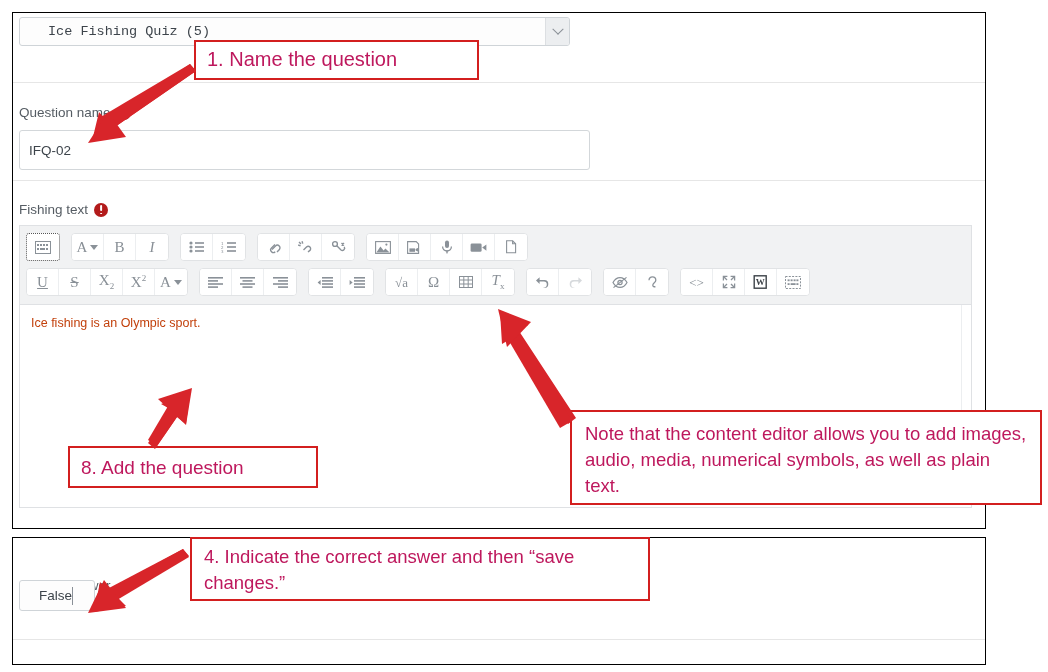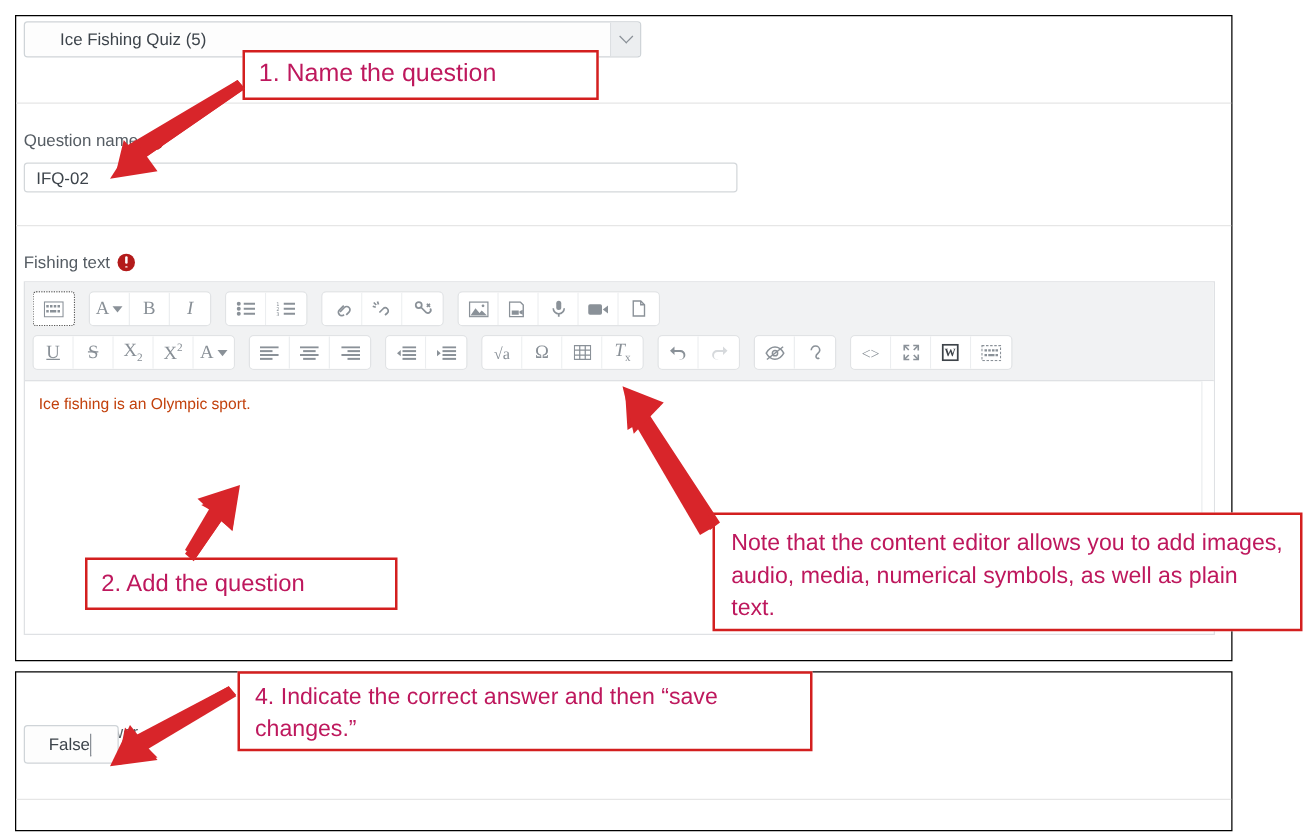--- a/index.html
+++ b/index.html
@@ -32,21 +32,21 @@
   
   .sel-box{
     position:absolute;
     box-sizing:border-box;
     background:#fdfdfd;
     border:1px solid #cfd4d8;
     border-radius:3px;
     display:flex;
     align-items:center;
   }
-  #quiz-select{ left:19px; top:17px; width:494px; height:29px; }
+  #quiz-select{ left:19px; top:17px; width:551px; height:29px;font-family:Liberation Mono, monospace; }
   #quiz-select .sel-text{
     padding-left:28px;
     font-size:13.5px;
     color:#3d444b;
     line-height:1;
   }
   #quiz-select .sel-arrow{
     position:absolute;right:0;top:0;bottom:0;width:23px;
     background:#eceef0;
     border-left:1px solid #dcdfe2;
@@ -86,21 +86,21 @@
   }
   .req-icon::after{
     content:"";position:absolute;left:50%;bottom:2.2px;
     width:1.8px;height:1.8px;background:#fff;transform:translateX(-50%);
     border-radius:50%;
   }
 
   
   #question-name-input{
     position:absolute;
-    left:19px; top:130px; width:571px; height:24px;
+    left:19px; top:130px; width:571px; height:40px;
     box-sizing:border-box;
     border:1px solid #d3d7da;
     border-radius:3px;
     background:#fff;
     font-family:"Liberation Sans", sans-serif;
     font-size:13.5px;
     color:#3d444b;
     padding-left:9px;
   }
 
@@ -558,15 +558,15 @@
   </g>
 
   <g>
     <path d="M189,556 L118,598 L126,606 L94,612 L100,582 L108,591 L183,549 Z" fill="#d8252a"></path>
     <path d="M183,549 L189,557 L117,600 L109,588 Z" fill="#d8252a"></path>
     <path d="M104,580 L88,613 L126,608 Z" fill="#d8252a"></path>
   </g>
 </svg>
 
 <div class="anno" id="anno-1">1. Name the question</div>
-<div class="anno" id="anno-2">2. Add the question</div>
+<div class="anno" id="anno-2">8. Add the question</div>
 <div class="anno" id="anno-3">Note that the content editor allows you to add images, audio, media, numerical symbols, as well as plain text.</div>
 <div class="anno" id="anno-4">4. Indicate the correct answer and then “save changes.”</div>
 
 </body></html>

